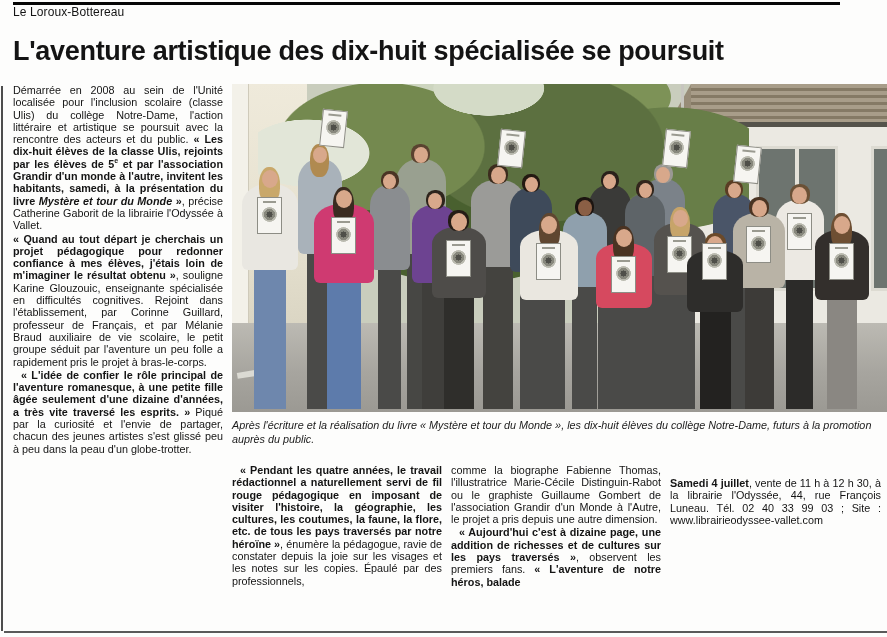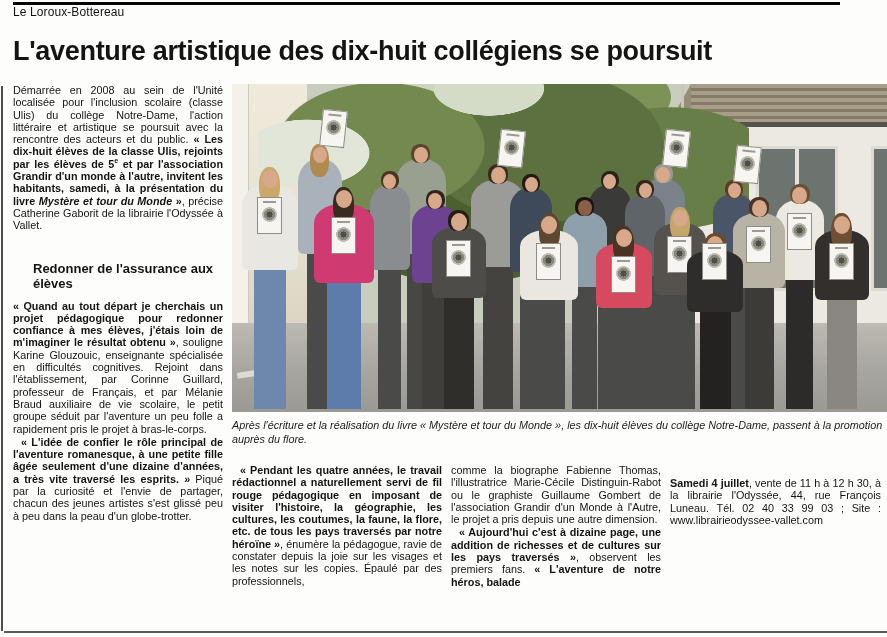--- a/index.html
+++ b/index.html
@@ -69,25 +69,24 @@
 </head>
 <body>
 
 <div class="page">
 
   <div class="top-rule"></div>
   <div class="left-edge-rule"></div>
   <div class="bottom-rule"></div>
 
   <div class="kicker">Le Loroux-Bottereau</div>
-  <h1 class="headline" style="margin:0">L'aventure artistique des dix-huit collégiens se poursuit</h1>
+  <h1 class="headline" style="margin:0">L'aventure artistique des dix-huit spécialisée se poursuit</h1>
 
   <div class="col col-left">
     <p><span>Démarrée en 2008 au sein de l'Unité localisée pour l'inclusion scolaire (classe Ulis) du collège Notre-Dame, l'action littéraire et artistique se poursuit avec la rencontre des acteurs et du public. </span><span style="font-weight: bold;">« Les dix-huit élèves de la classe Ulis, rejoints par les élèves de 5</span><sup style="font-weight: bold;">e</sup><span style="font-weight: bold;"> et par l'association Grandir d'un monde à l'autre, invitent les habitants, samedi, à la présentation du livre </span><span style="font-weight: bold; font-style: italic;">Mystère et tour du Monde</span><span style="font-weight: bold;"> »</span><span>, précise Catherine Gaborit de la librairie l'Odyssée à Vallet.</span></p>
-    <p class="subhead">Redonner de l'assurance aux élèves</p>
     <p><span style="font-weight: bold;">« Quand au tout départ je cherchais un projet pédagogique pour redonner confiance à mes élèves, j'étais loin de m'imaginer le résultat obtenu »</span><span>, souligne Karine Glouzouic, enseignante spécialisée en difficultés cognitives. Rejoint dans l'établissement, par Corinne Guillard, professeur de Français, et par Mélanie Braud auxiliaire de vie scolaire, le petit groupe séduit par l'aventure un peu folle a rapidement pris le projet à bras-le-corps.</span></p>
     <p class="indent"><span style="font-weight: bold;">« L'idée de confier le rôle principal de l'aventure romanesque, à une petite fille âgée seulement d'une dizaine d'années, a très vite traversé les esprits. »</span><span> Piqué par la curiosité et l'envie de partager, chacun des jeunes artistes s'est glissé peu à peu dans la peau d'un globe-trotter.</span></p>
   </div>
 
   <div class="photo">
     <div class="ph-wall"></div>
     <div class="ph-pillar"></div>
     <div class="ph-building"></div>
     <div class="ph-roof"></div>
     <div class="ph-gutter"></div>
@@ -234,21 +233,21 @@
         <div class="person" style="left: 89%; top: 40%; width: 54px; z-index: 40;">
           <div class="hair" style="background: rgb(110, 79, 51); width: 21px; height: 36.8px; left: calc(50% - 10.5px); top: -2px;"></div>
           <div class="head" style="background: rgb(216, 168, 139); width: 16px; height: 18px; left: calc(50% - 8px); top: 1px;"></div>
           <div class="torso" style="background: rgb(51, 47, 44); top: 15px;"></div>
           <div class="legs" style="background: rgb(138, 135, 130); top: calc(36% + 14px);"></div>
           <div class="booklet" style="top: 28px; left: calc(50% - 13px);"></div>
         </div>
       </div>
   </div>
 
-  <div class="caption">Après l'écriture et la réalisation du livre « Mystère et tour du Monde », les dix-huit élèves du collège Notre-Dame, passent à la promotion auprès du flore.</div>
+  <div class="caption">Après l'écriture et la réalisation du livre « Mystère et tour du Monde », les dix-huit élèves du collège Notre-Dame, futurs à la promotion auprès du public.</div>
 
   <div class="col col-b2">
     <p class="indent"><span style="font-weight: bold;">« Pendant les quatre années, le travail rédactionnel a naturellement servi de fil rouge pédagogique en imposant de visiter l'histoire, la géographie, les cultures, les coutumes, la faune, la flore, etc. de tous les pays traversés par notre héroïne »</span><span>, énumère la pédagogue, ravie de constater depuis la joie sur les visages et les notes sur les copies. Épaulé par des professionnels,</span></p>
   </div>
   <div class="col col-b3">
     <p><span>comme la biographe Fabienne Thomas, l'illustratrice Marie-Cécile Distinguin-Rabot ou le graphiste Guillaume Gombert de l'association Grandir d'un Monde à l'Autre, le projet a pris depuis une autre dimension.</span></p>
     <p class="indent"><span style="font-weight: bold;">« Aujourd'hui c'est à dizaine page, une addition de richesses et de cultures sur les pays traversés »</span><span>, observent les premiers fans. </span><span style="font-weight: bold;">« L'aventure de notre héros, balade</span></p>
   </div>
   <div class="col col-b4">
     <p class="sp-before"><span style="font-weight: bold;">Samedi 4 juillet</span><span>, vente de 11 h à 12 h 30, à la librairie l'Odyssée, 44, rue François Luneau. Tél. 02 40 33 99 03 ; Site : www.librairieodyssee-vallet.com</span></p>

